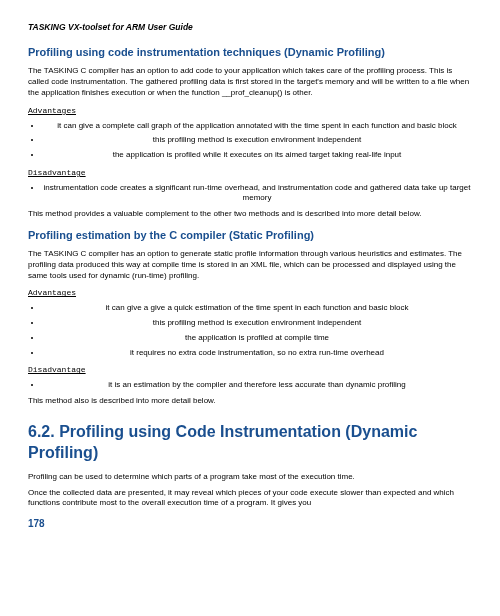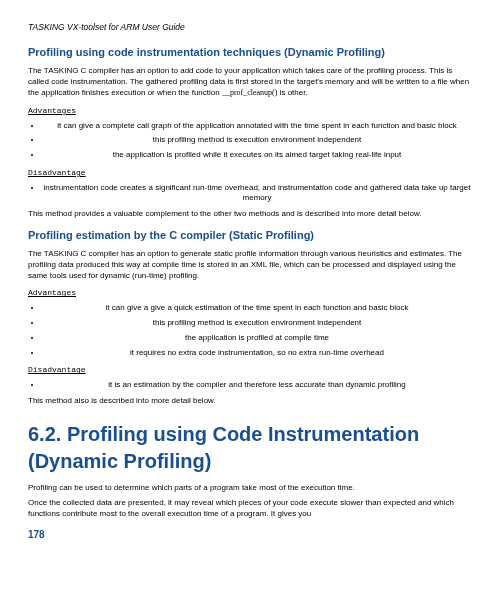--- a/index.html
+++ b/index.html
@@ -8,38 +8,38 @@
     height: 616px;
     background: #fff;
     font-family: Arial, Helvetica, sans-serif;
     color: #000;
     padding: 22px 28px 10px 28px;
     font-size: 8px;
     line-height: 1.35;
   }
   .doc-title {
     font-style: italic;
-    font-weight: normal;
+    font-weight: bold;
     font-size: 8.5px;
     margin-bottom: 12px;
   }
   .section-blue {
     color: #1a4f8f;
     font-weight: bold;
     font-size: 11px;
     margin: 8px 0 6px 0;
   }
   .section-big-blue {
     color: #1a4f8f;
     font-weight: bold;
-    font-size: 20px;
+    font-size: 16px;
     margin: 14px 0 8px 0;
   }
   p { margin: 5px 0; }
-  .mono { font-family: Liberation Serif, serif; margin-top: 13px; }
+  .mono { font-family: Liberation Sans, sans-serif; margin-top: 13px; }
   .sub-u {
     text-decoration: underline;
     margin: 7px 0 4px 0;
     display: block;
     font-family: Liberation Mono, monospace;
   }
   ul { list-style: disc; margin: 3px 0 3px 14px; }
   li { margin: 4px 0; text-align: center; }
   .page-num {
     color: #1a4f8f;

